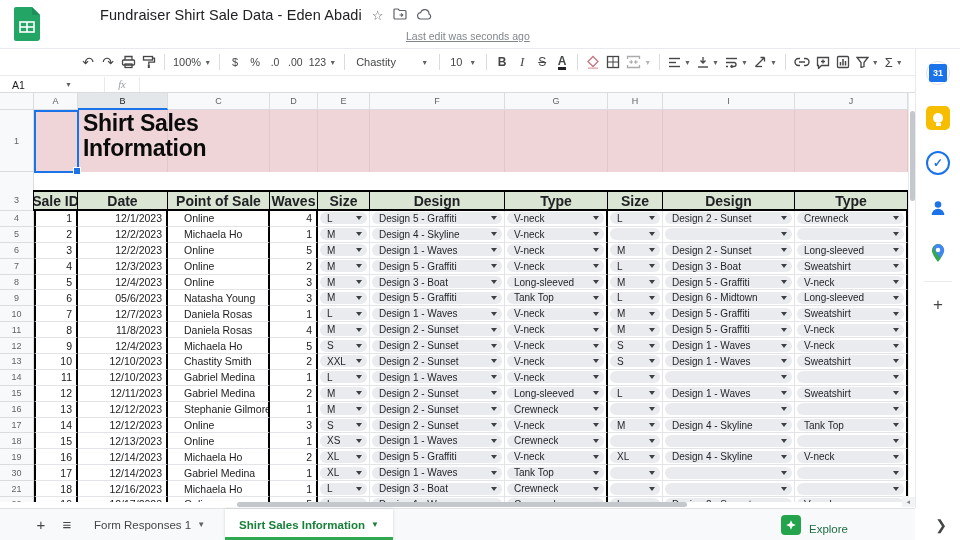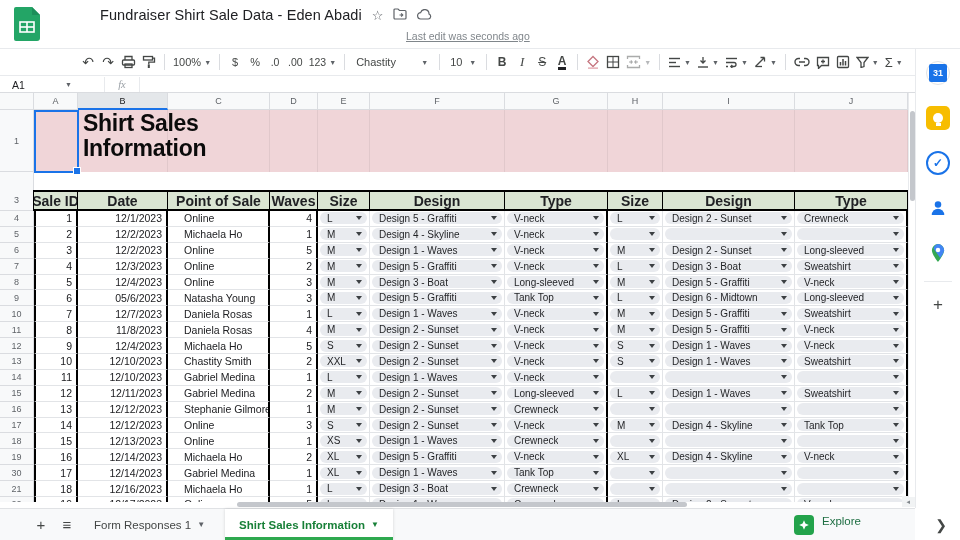--- a/index.html
+++ b/index.html
@@ -105,21 +105,21 @@
 
   
   .tabbar { position:absolute; left:0; top:508px; width:915px; height:32px; background:#f8f9fa; border-top:1px solid #e0e2e5; display:flex; align-items:center; }
   .tb-btn { width:26px; height:26px; display:flex; align-items:center; justify-content:center; color:#444746; font-size:15px; cursor:pointer; }
   .tb-btn.first { margin-left:28px; }
   .sheet-tab { display:flex; align-items:center; gap:6px; height:31px; padding:0 14px; font-size:11.5px; color:#444746; cursor:pointer; }
   .sheet-tab .caret { font-size:8px; color:#5f6368; }
   .sheet-tab.active { background:#fff; color:var(--accent-green,#188038); font-weight:bold; position:relative; box-shadow:0 0 3px rgba(0,0,0,.15); margin-left:6px; }
   .sheet-tab.active .caret { color:var(--accent-green,#188038); }
   .sheet-tab.active::after { content:""; position:absolute; left:0; right:0; bottom:0; height:3px; background:var(--tab-underline,#34a853); }
-  .explore { position:absolute; right:44px; top:3px; display:flex; align-items:flex-start; gap:8px; padding:3px 10px; border-radius:14px; cursor:pointer; }
+  .explore { position:absolute; right:57px; top:3px; display:flex; align-items:flex-end; gap:8px; padding:3px 10px; border-radius:14px; cursor:pointer; }
   .explore-txt { font-size:11.5px; color:#1e6e42; }
   .explore-ico { width:20px; height:20px; border-radius:4px; background:#23a34b; display:flex; align-items:center; justify-content:center; }
 
   
   .sidepanel { position:absolute; left:915px; top:49px; width:45px; height:459px; background:#fff; border-left:1px solid #e8eaed; }
   .sp-ico { position:absolute; left:10px; width:24px; height:24px; cursor:pointer; }
   .sp-cal { background:#fff; border:1px solid #e0e2e5; border-radius:12px; top:12px; display:flex; align-items:center; justify-content:center; }
   .sp-cal .calface { width:18px; height:18px; background:#1a73e8; border-radius:2px; color:#fff; font-size:9px; font-weight:bold; display:flex; align-items:center; justify-content:center; }
   .sp-keep { top:57px; background:#f7bd00; border-radius:5px; display:flex; align-items:center; justify-content:center; }
   .bulb { width:10px; height:10px; background:#fff; border-radius:50%; position:relative; }

